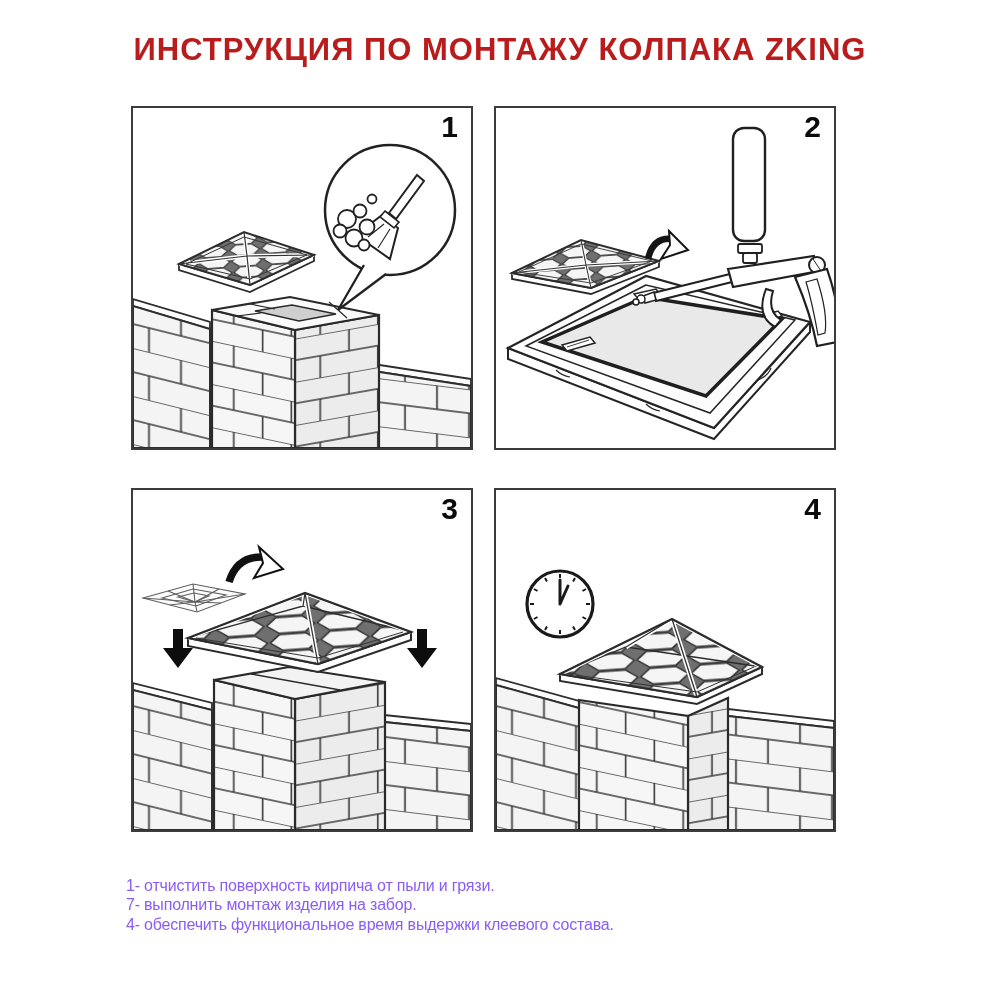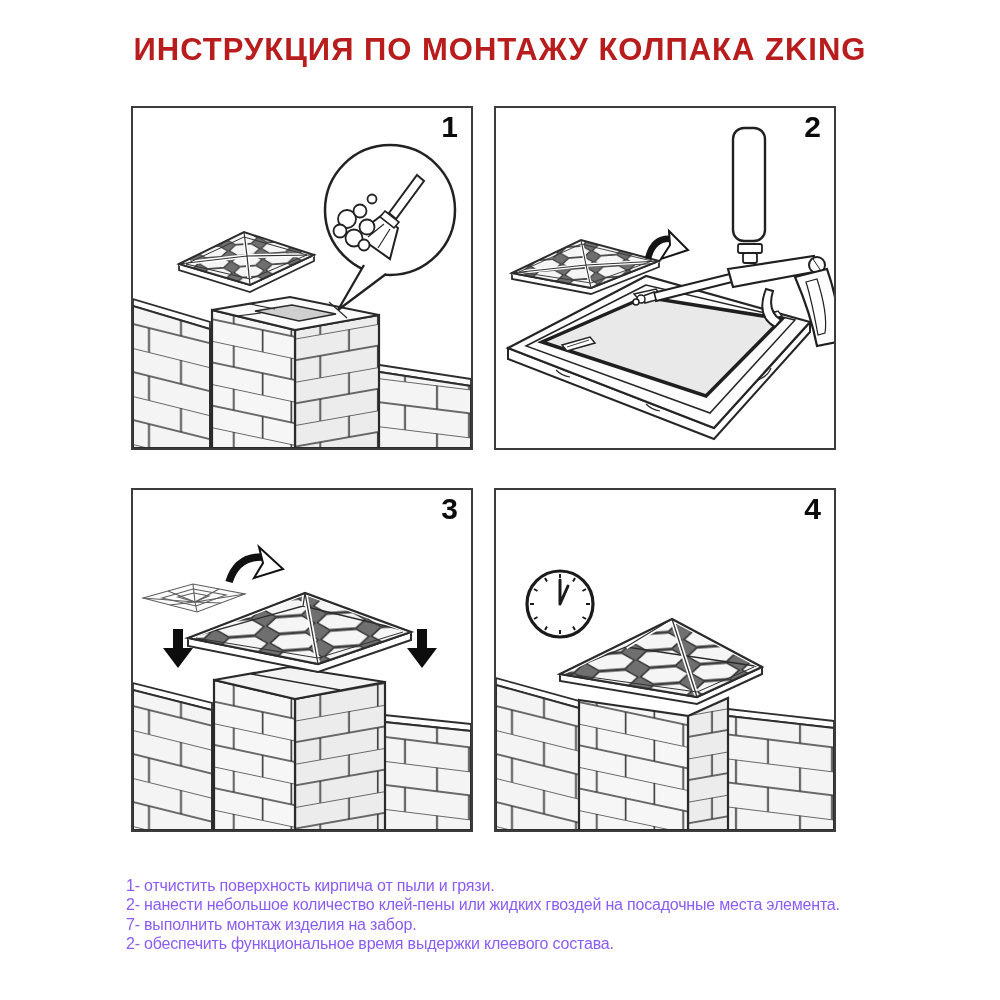--- a/index.html
+++ b/index.html
@@ -267,16 +267,15 @@
       <circle cx="64" cy="114" r="33" fill="#ffffff" stroke="#1a1a1a" stroke-width="3.2"></circle>
       <path d="M64,88 L64,84 M77,91.5 L79,88 M86.5,101 L90,99 M90,114 L94,114 M86.5,127 L90,129 M77,136.5 L79,140 M64,140 L64,144 M51,136.5 L49,140 M41.5,127 L38,129 M38,114 L34,114 M41.5,101 L38,99 M51,91.5 L49,88" stroke="#1a1a1a" stroke-width="2" fill="none"></path>
       <path d="M64,114 L64,90 M64,114 L72,96" stroke="#1a1a1a" stroke-width="3" stroke-linecap="round" fill="none"></path>
     </g>
   </svg>
   <div class="pnum">4</div>
 </div>
 
 <div class="steps">
   <div>1- отчистить поверхность кирпича от пыли и грязи.</div>
-  <div>2- нанести небольшое количество клей-пены или жидких гвоздей на посадочные места элемента.</div>
   <div>7- выполнить монтаж изделия на забор.</div>
-  <div>2- обеспечить функциональное время выдержки клеевого состава.</div>
+  <div>4- обеспечить функциональное время выдержки клеевого состава.</div>
 </div>
 
 </body></html>

